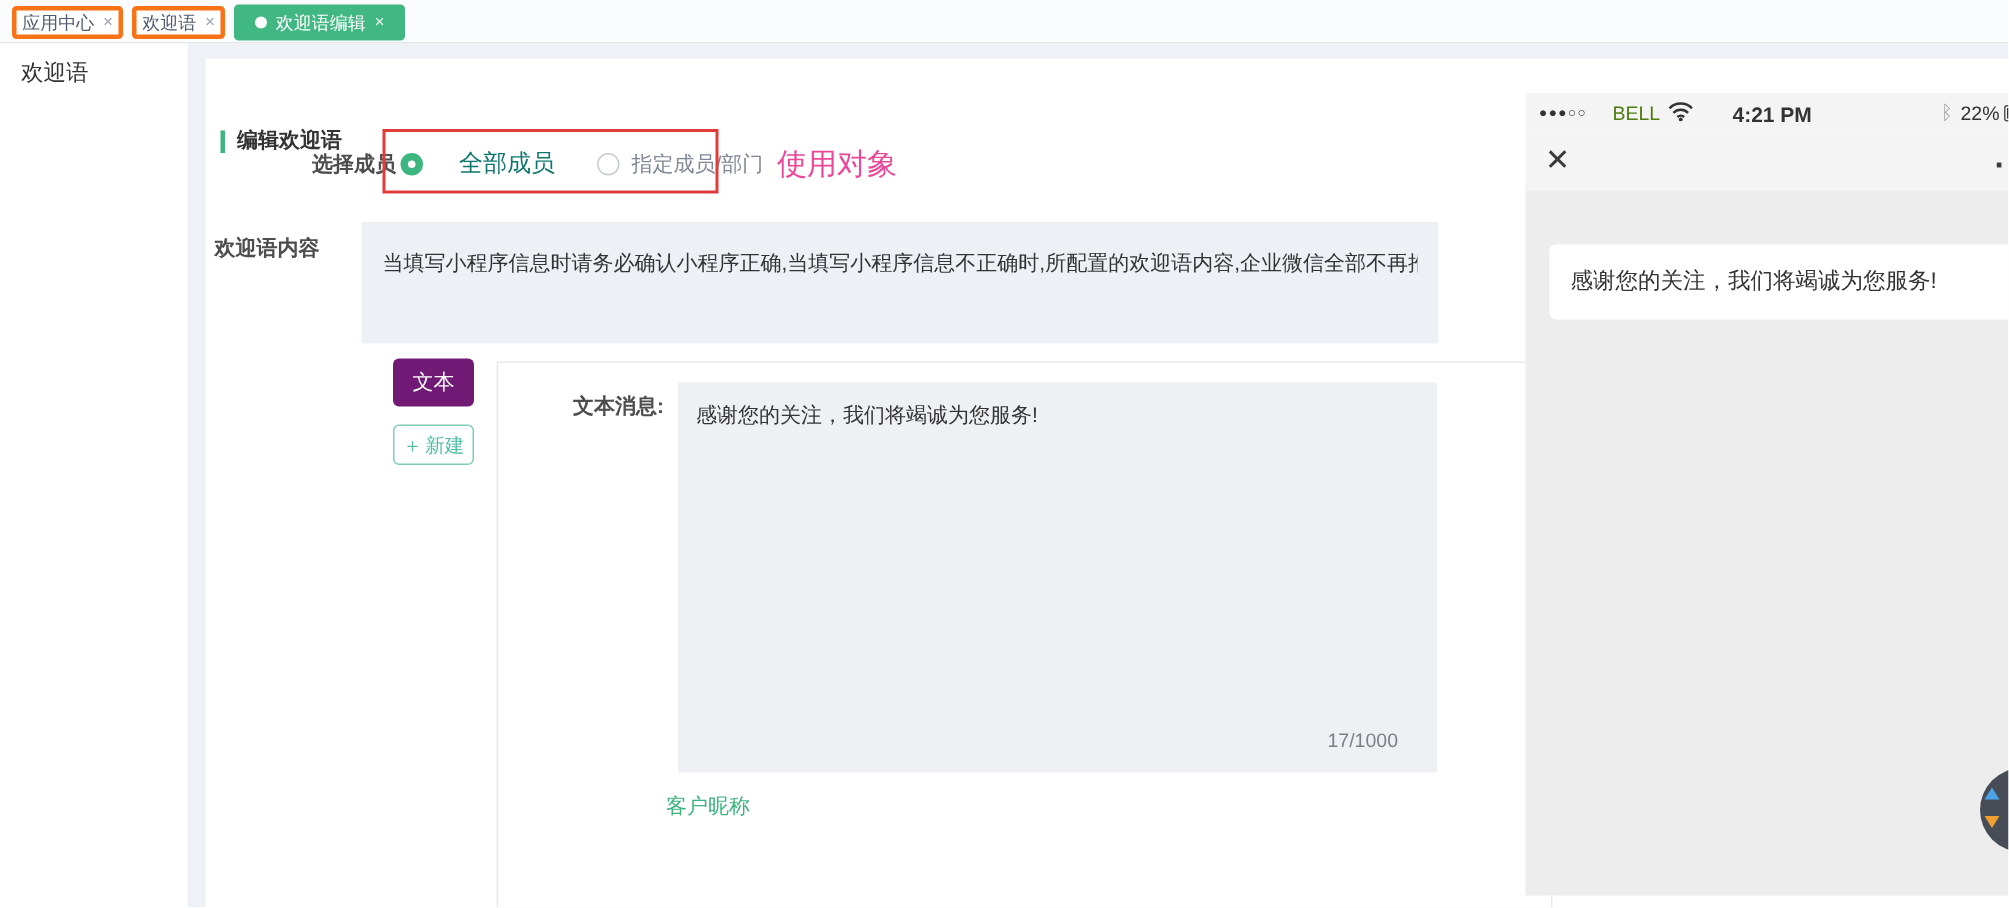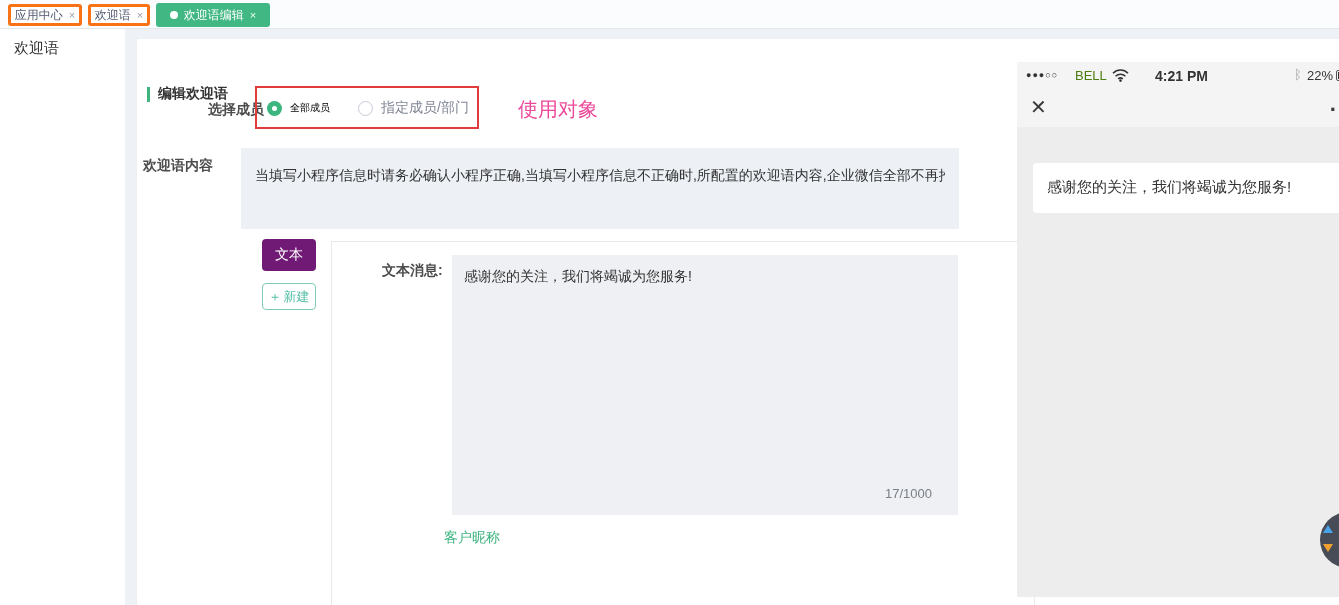--- a/index.html
+++ b/index.html
@@ -27,21 +27,21 @@
   .section-head { position:absolute; left:10px; top:16px; display:flex; align-items:center; gap:8px;margin-top:30px; }
   .section-bar { width:3px; height:15px; background:#3eb57e; }
   .section-title { font-size:14px; font-weight:bold; color:#333; }
 
   .member-label { position:absolute; left:71px; top:62px; font-size:14px; font-weight:bold; color:#4d4d4d; }
   .radio-row { position:absolute; left:130px; top:60px; display:flex; align-items:center; }
   .radio { width:15px; height:15px; border-radius:50%; position:relative; flex:none; cursor:pointer; }
   .radio.on { background:#3cb57f; }
   .radio.on::after { content:""; position:absolute; left:5px; top:5px; width:5px; height:5px; border-radius:50%; background:#fff; }
   .radio.off { background:#fff; border:1px solid #c7ccd4; }
-  .radio-label-on { margin-left:8px; font-size:10px; color:#000000; cursor:pointer; }
+  .radio-label-on { margin-left:24px; font-size:16px; color:#0f766e; cursor:pointer; }
   .radio-label-off { margin-left:8px; font-size:14px; color:#808695; cursor:pointer; }
   .radio-gap { width:28px; flex:none; }
 
   .red-box { position:absolute; left:118px; top:47px; width:224px; height:43px; border:2px solid #e23b3b; }
   .annotation { position:absolute; left:381px; top:57px; font-size:20px; color:#ec4899; }
 
   .content-label { position:absolute; left:6px; top:118px; font-size:14px; font-weight:bold; color:#4d4d4d; }
   .notice-box { position:absolute; left:104px; top:109px; width:718px; height:81px; background:#edf1f6; padding:13px 14px; }
   .notice-line { font-size:14px; color:#333; line-height:28px; white-space:nowrap; overflow:hidden; }
 

